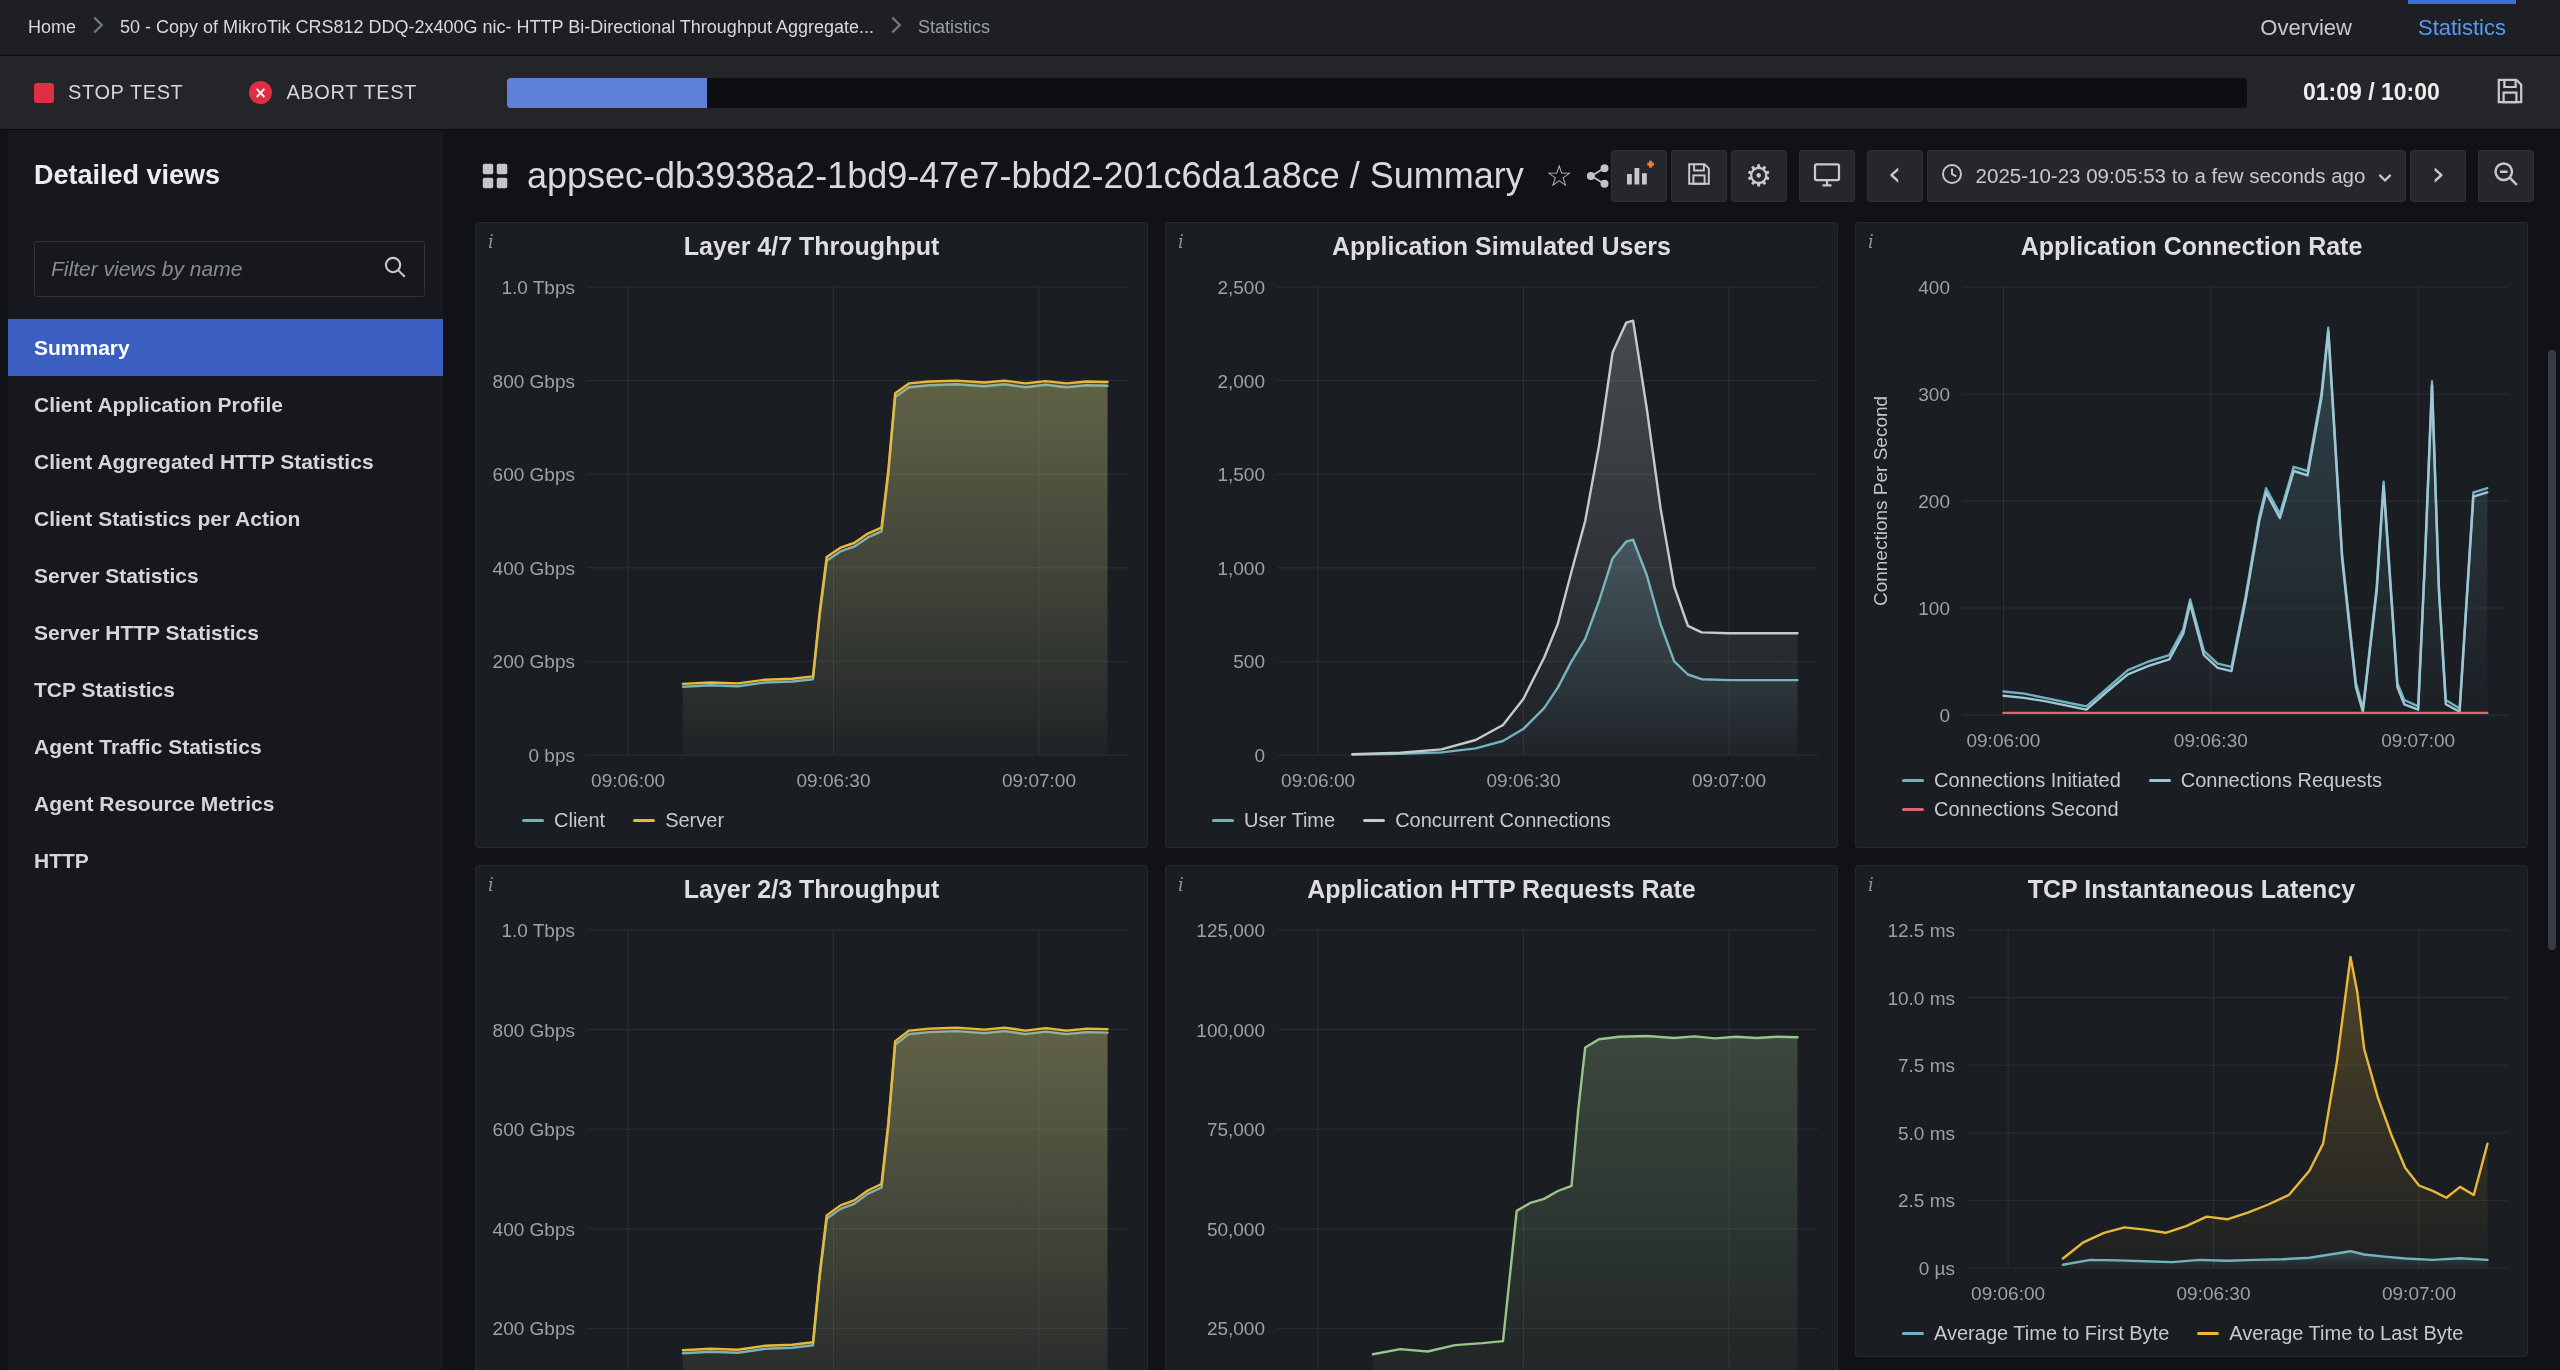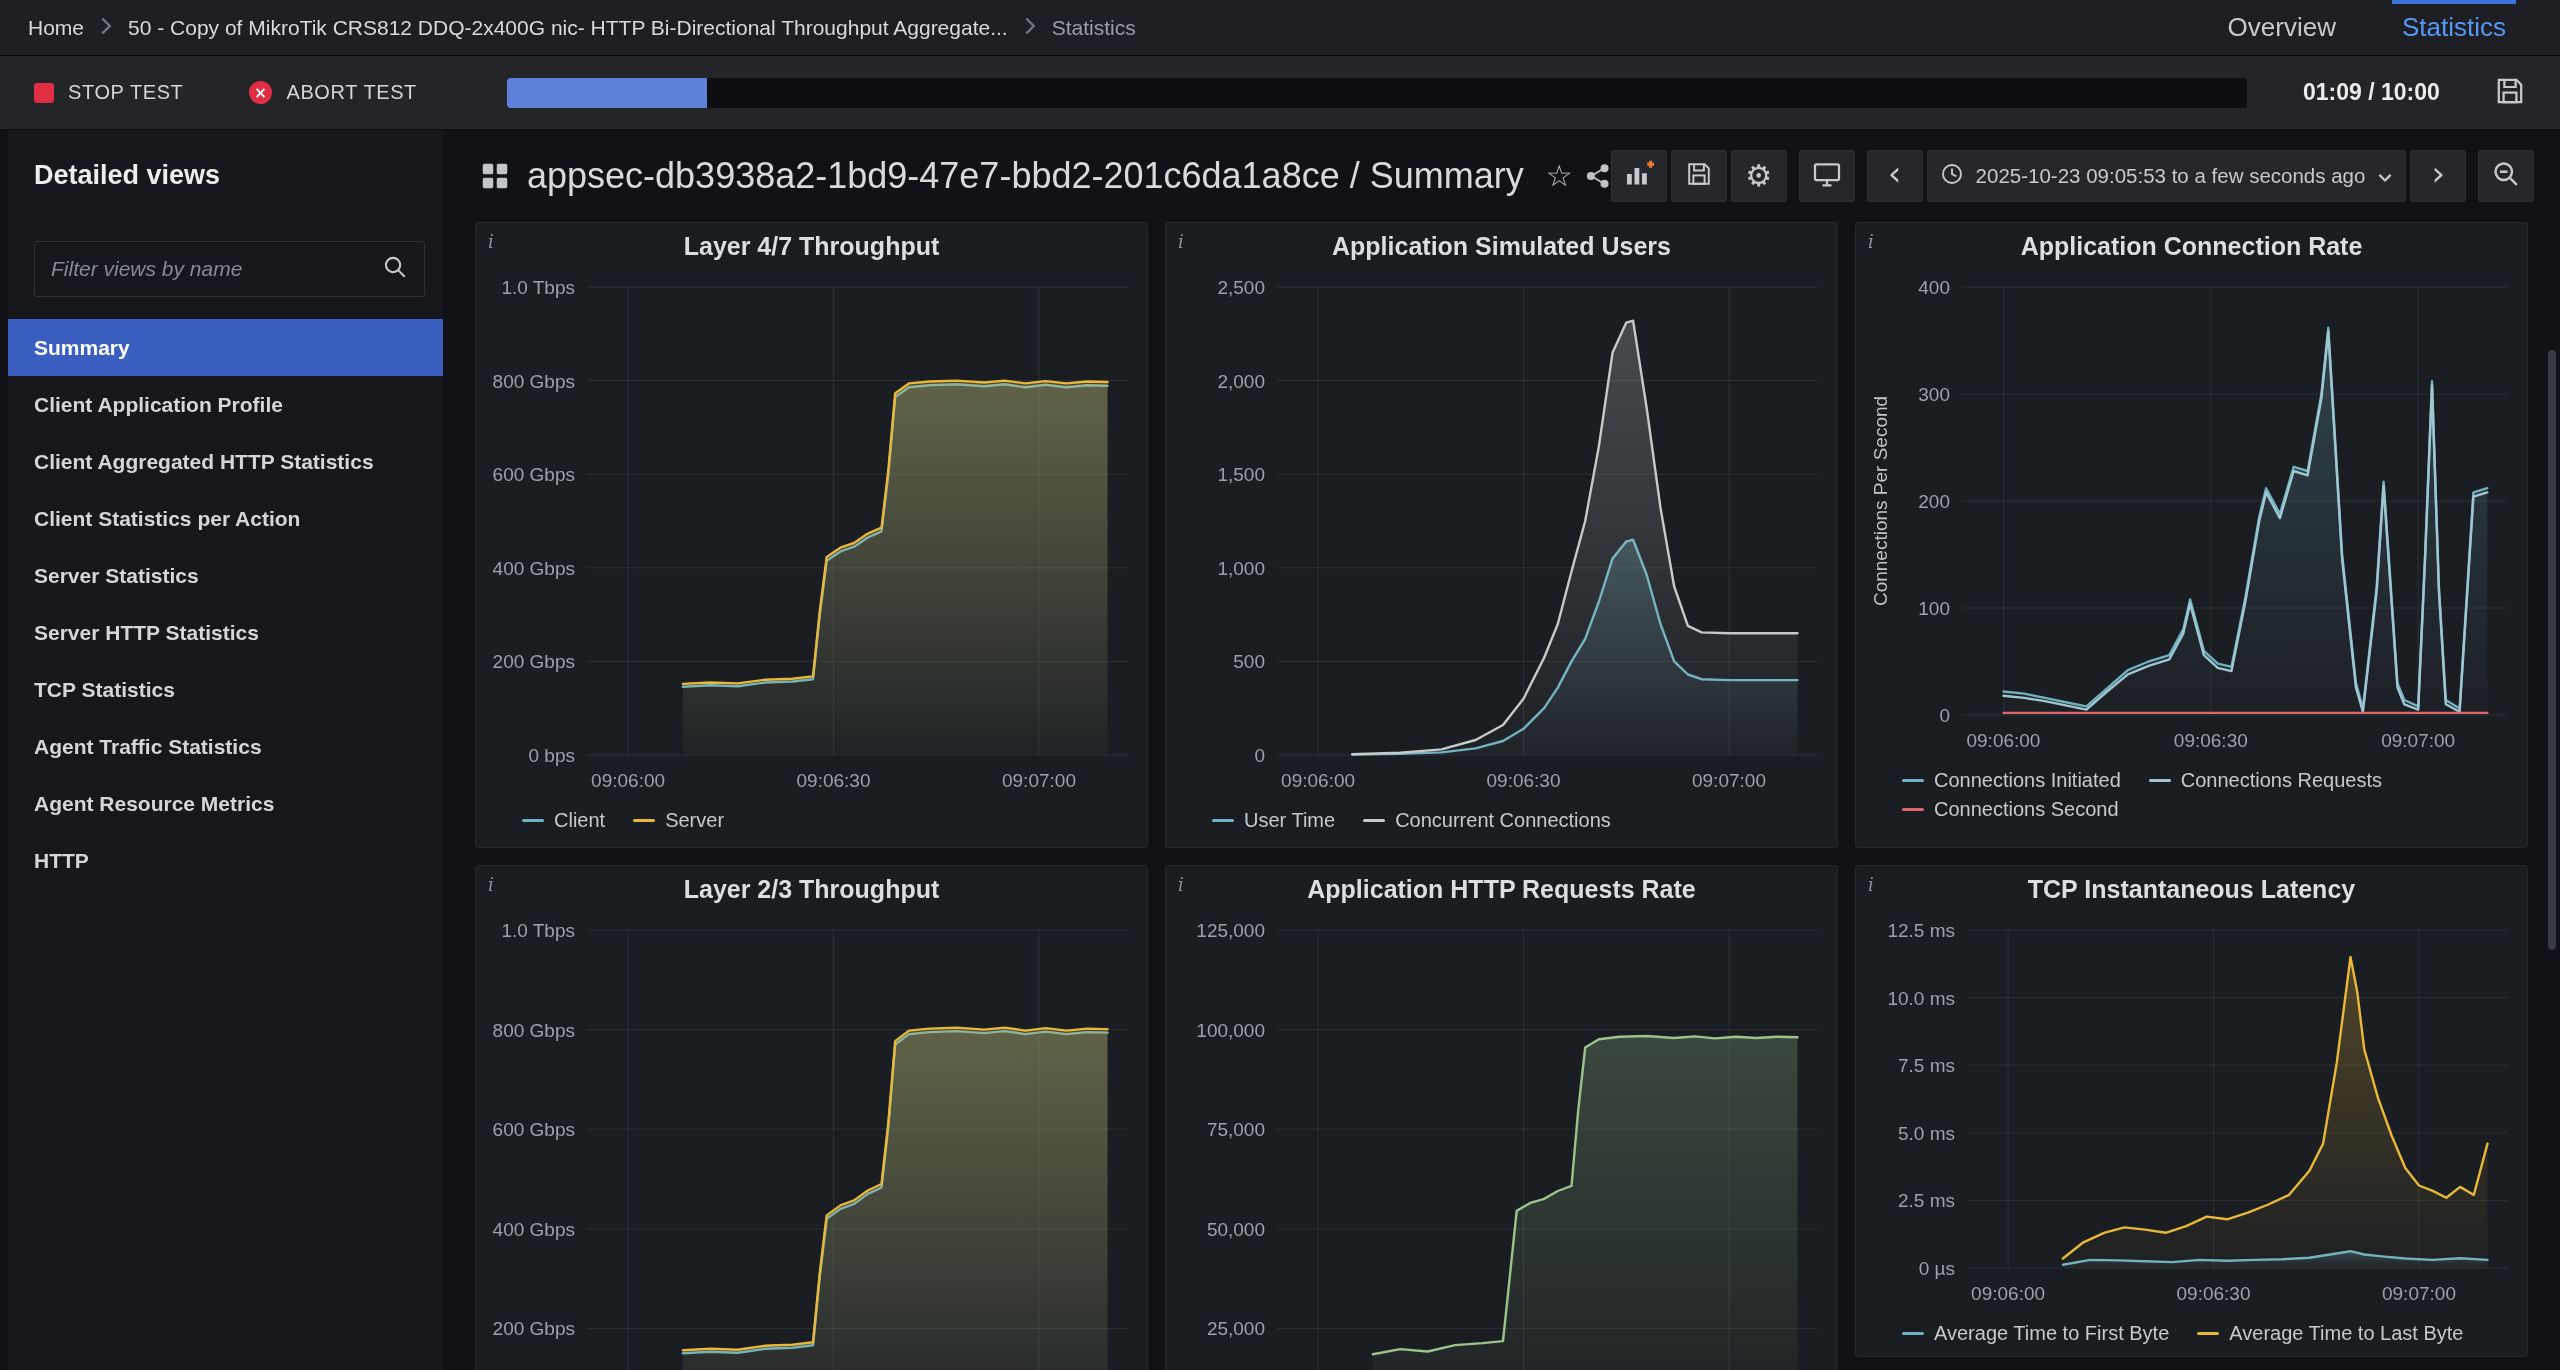--- a/index.html
+++ b/index.html
@@ -3,25 +3,25 @@
 <meta charset="utf-8">
 <style>
   *{margin:0;padding:0;box-sizing:border-box}
   html,body{width:2560px;height:1370px;overflow:hidden;background:#111217;
     font-family:"Liberation Sans",sans-serif;color:#d8d9da;-webkit-font-smoothing:antialiased}
   .glyph{font-family:"DejaVu Sans",sans-serif}
 
   
   .topbar{height:56px;background:#1d1f25;border-bottom:1px solid #0a0b0d;
     display:flex;align-items:center;padding:0 28px}
-  .breadcrumb{display:flex;align-items:center;gap:16px;font-size:21px;flex:1;min-width:0;white-space:nowrap}
+  .breadcrumb{display:flex;align-items:center;gap:16px;font-size:18px;flex:1;min-width:0;white-space:nowrap}
   .crumb{color:#d8d9da}
   .crumb.current{color:#9a9ea6}
   .tabs{display:flex;gap:46px;height:56px;align-items:stretch;margin-right:16px}
-  .tab{font-size:26px;color:#c7c9ce;display:flex;align-items:center;position:relative;padding:17px 10px;cursor:pointer}
+  .tab{font-size:22px;color:#c7c9ce;display:flex;align-items:center;position:relative;padding:17px 10px;cursor:pointer}
   .tab.active{color:#559af6}
   .tab.active::before{content:"";position:absolute;top:0;left:0;right:0;height:4px;background:#3d71d9}
 
   
   .toolbar{height:74px;background:#232529;border-bottom:1px solid #0a0b0d;
     display:flex;align-items:center;padding:0 34px}
   .tool-btn{display:flex;align-items:center;gap:14px;font-size:20px;letter-spacing:.6px;
     color:#d4d6da;cursor:pointer;white-space:nowrap}
   .stop-square{width:20px;height:20px;background:#e02f44;border-radius:3px}
   .abort-circle{width:23px;height:23px;background:#e02f44;border-radius:50%;color:#fff;

